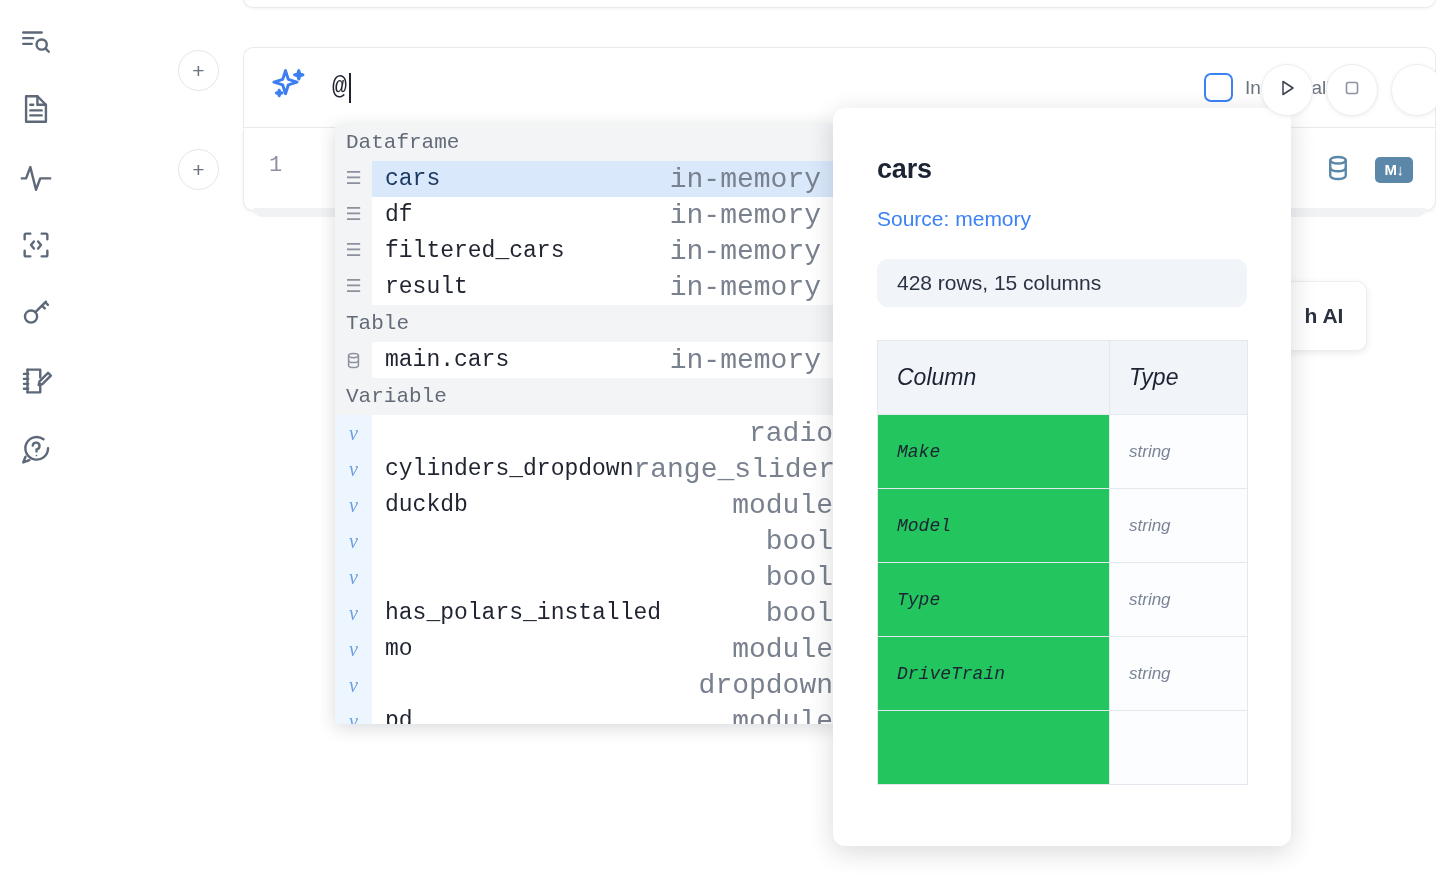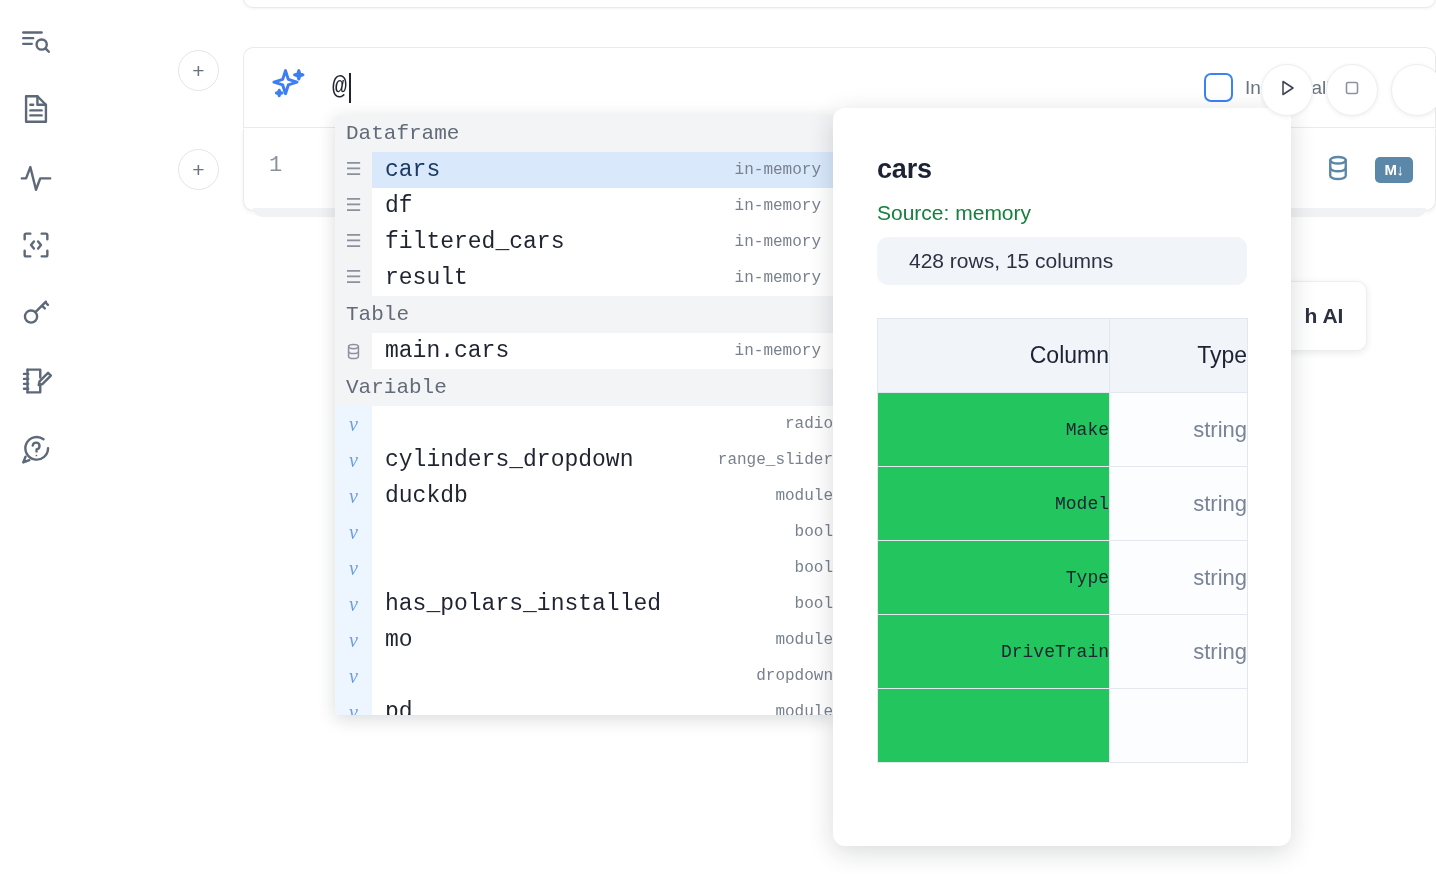--- a/index.html
+++ b/index.html
@@ -116,21 +116,21 @@
     position: absolute; left: 1281px; top: 281px; width: 86px; height: 70px;
     background: #fff; border: 1px solid #eceef0; border-radius: 10px;
     box-shadow: 0 2px 7px rgba(16,24,40,.09);
     display: flex; align-items: center; justify-content: center;
     font-size: 21px; font-weight: bold; color: #2b3140;
     overflow: hidden; cursor: pointer;
   }
 
   
   .ac-panel {
-    position: absolute; left: 335px; top: 115px; width: 500px; height: 600px;
+    position: absolute; left: 335px; top: 124px; width: 500px; height: 600px;
     background: #ffffff; border-radius: 5px;
     box-shadow: 0 4px 18px rgba(16,24,40,.16);
     overflow: hidden; z-index: 20;
     font-family: "Liberation Mono", monospace;
   }
   .ac-section {
     height: 37px; background: #f3f4f6; color: #636b78;
     font-size: 21px; display: flex; align-items: center; padding-left: 11px;
   }
   .ac-row {
@@ -147,56 +147,56 @@
   .ac-row .rail-glyph { color: #8b929e; font-size: 18px; line-height: 1; }
   .ac-row.var .rail-glyph {
     color: #6b9fe0; font-size: 20px; font-style: italic;
     font-family: "Liberation Serif", serif;
   }
   .ac-name {
     margin-left: 13px; font-size: 23px; color: #1f2430; white-space: nowrap;
   }
   .ac-row.selected .ac-name { color: #1d3a63; }
   .ac-type {
-    margin-left: auto; margin-right: 14px; font-size: 16px; color: #79818e;
+    margin-left: auto; margin-right: 14px; font-size: 28px; color: #79818e;
     white-space: nowrap;
     text-align: right;
   }
   .ac-row.var .ac-type { margin-right: 2px; }
 
   
   .detail {
     position: absolute; left: 833px; top: 108px; width: 458px; height: 738px;
     background: #ffffff; border-radius: 12px;
     box-shadow: 0 6px 26px rgba(16,24,40,.16);
     z-index: 30; overflow: hidden; padding: 46px 44px 0 44px;
   }
   .detail-title {
     font-size: 27px; font-weight: bold; color: #1c2333; letter-spacing: -.2px;
   }
-  .detail-src { margin-top: 16px; font-size: 21px; color: #15803d; }
+  .detail-src { margin-top: 22px; font-size: 21px; color: #3b82f6; }
   .detail-stat {
-    margin-top: 12px; height: 48px; background: #f1f4f9; border-radius: 11px;
-    display: flex; align-items: center; padding-left: 32px;
+    margin-top: 28px; height: 48px; background: #f1f4f9; border-radius: 11px;
+    display: flex; align-items: center; padding-left: 20px;
     font-size: 21px; color: #2b3242;
   }
   .detail-table {
     margin-top: 33px; width: 370px; border: 1px solid #e3e8ef;
     border-collapse: collapse; table-layout: fixed;
   }
   .detail-table th, .detail-table td {
-    border: 1px solid #e3e8ef; text-align: right; padding: 0 0 0 19px;
-    height: 74px; vertical-align: middle;
+    border: 1px solid #e3e8ef; text-align: left; padding: 0 0 0 19px;
+    height: 74px; vertical-align: middle; font-style: italic;
   }
   .detail-table th { background: #f1f4f9; font-weight: normal; font-size: 23px; color: #1c2333; }
   .detail-table td.col-name {
     background: #22c55e; font-family: "Liberation Mono", monospace;
     font-size: 18px; color: #1c2333;
   }
-  .detail-table td.col-type { background: #fcfdfe; font-size: 22px; color: #7a8496; }
+  .detail-table td.col-type { background: #fcfdfe; font-size: 17px; color: #7a8496; }
   .detail-table col.c1 { width: 232px; }
   .detail-table col.c2 { width: 138px; }
 </style>
 </head>
 <body>
 
 <div class="app">
 
   <div class="sidebar">
     <div class="sb-item">

